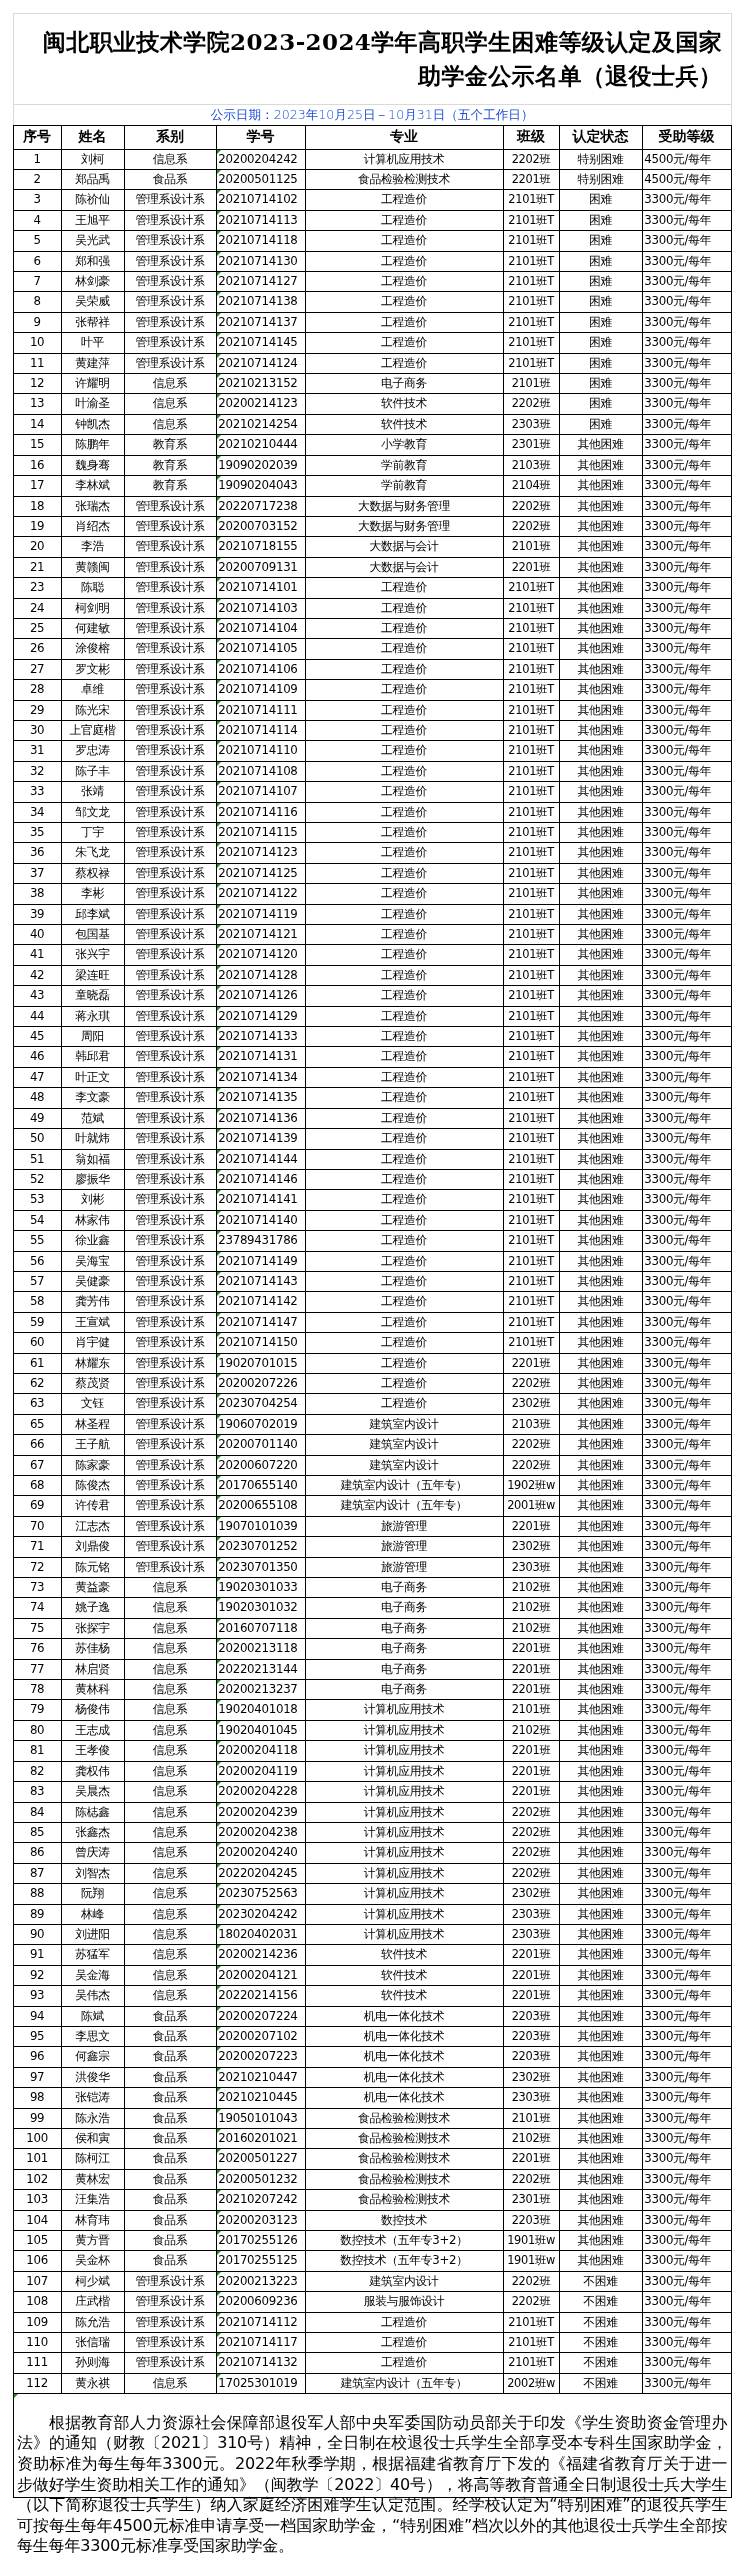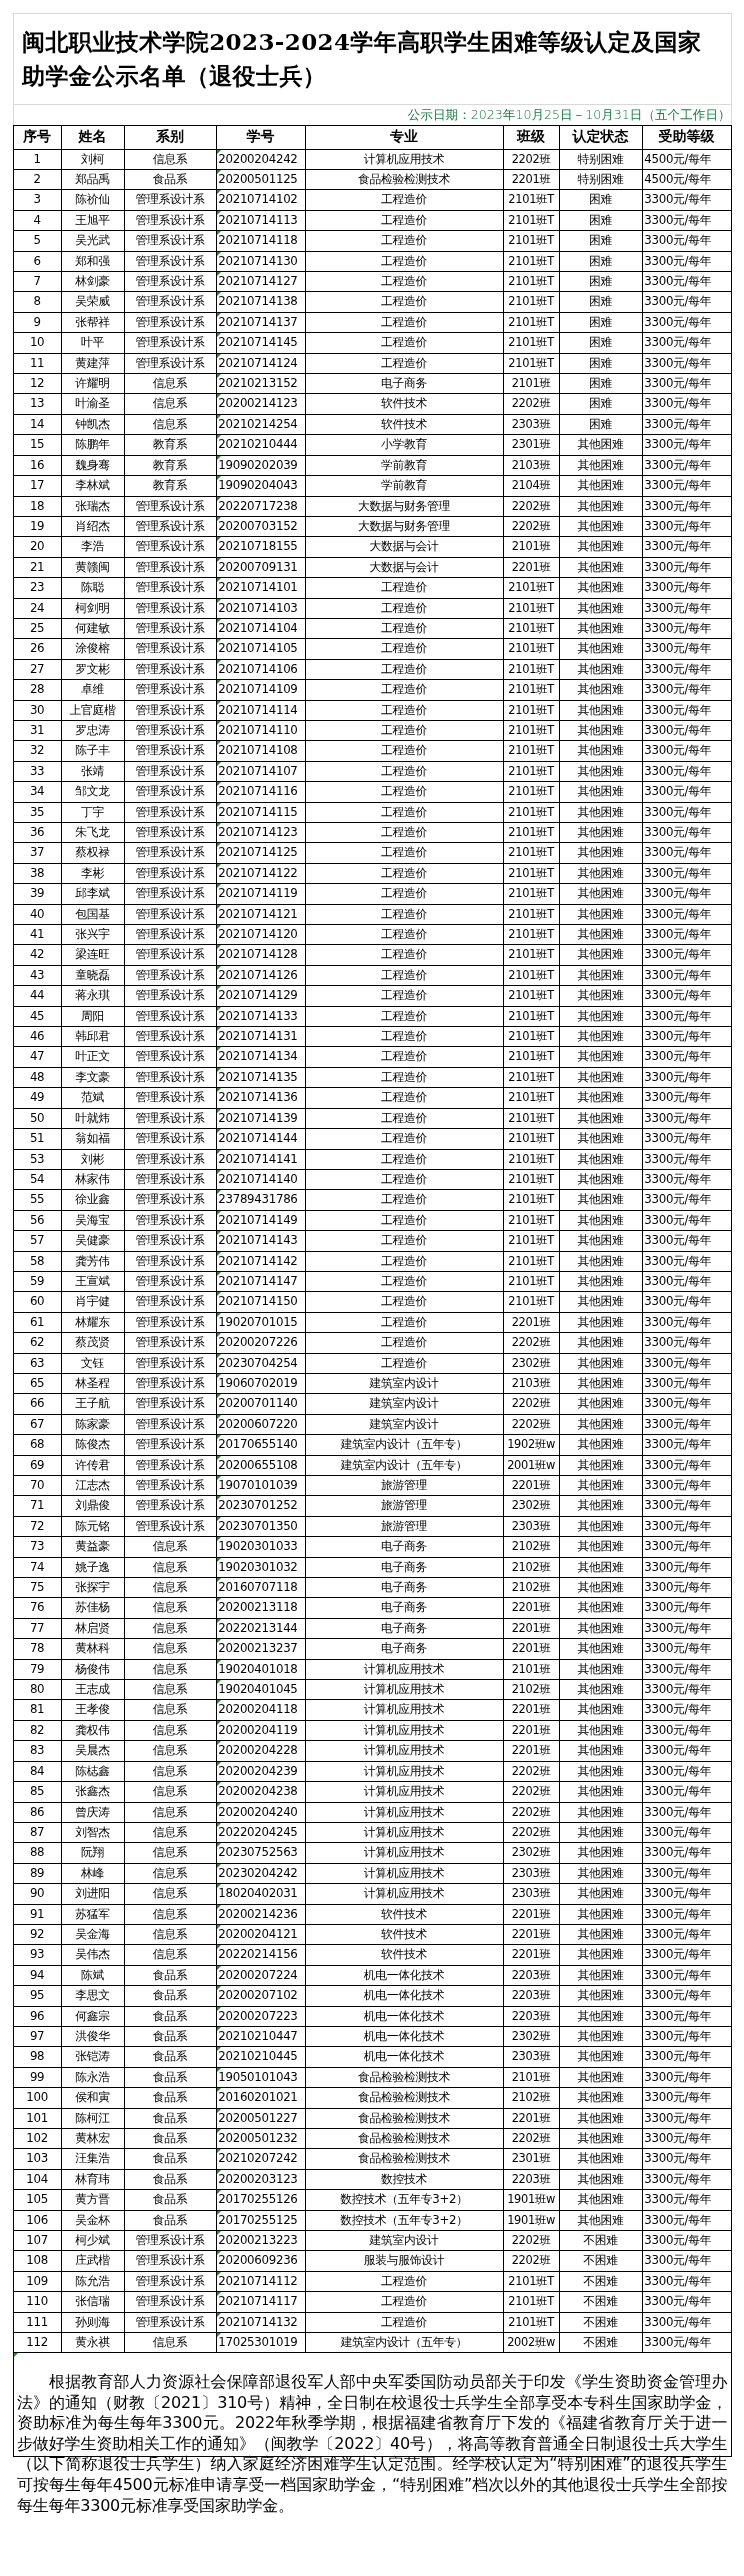--- a/index.html
+++ b/index.html
@@ -1,24 +1,24 @@
 <!DOCTYPE html>
 <html style="font-size:13.5px"><head>
 <meta charset="utf-8">
 <style>
   html, body { margin: 0; padding: 0; background: #ffffff; }
   body { width: 744px; height: 2576px; position: relative; overflow: hidden;
          font-family: "DejaVu Serif", "Liberation Serif", serif; color: #000; }
   .sheet { position: absolute; left: 12.6px; top: 12.6px; width: 719px; }
   .title-block { height: 91px; border-top: 0.8px solid #d9d9d9; border-left: 0.8px solid #d9d9d9; border-right: 0.8px solid #d9d9d9;
                  display: flex; align-items: center; justify-content: center; box-sizing: border-box; }
-  .title { font-size: 23px; font-weight: bold; text-align: left; line-height: 34px; letter-spacing: 0.4px;
+  .title { font-size: 23px; font-weight: bold; text-align: right; line-height: 34px; letter-spacing: 0.4px;
            font-family: "DejaVu Serif", serif; padding: 0 8.4px; }
   .date-row { height: 21px; border-top: 0.8px solid #d9d9d9; border-left: 0.8px solid #d9d9d9; border-right: 0.8px solid #d9d9d9;
-              box-sizing: border-box; text-align: right; font-size: 12.6px; line-height: 20px; color: #15803d;
+              box-sizing: border-box; text-align: center; font-size: 12.6px; line-height: 20px; color: #1d4ed8;
               font-family: "DejaVu Sans", sans-serif; font-weight: 300; }
   table { border-collapse: collapse; width: 719px; table-layout: fixed; }
   th, td { border: 1.3px solid #000; text-align: center; padding: 0; overflow: hidden; white-space: nowrap; }
   th { height: 23px; font-size: 14px; font-weight: bold; font-family: "DejaVu Serif", serif; }
   td { height: 19.4px; font-size: 11.8px; font-family: "DejaVu Sans", sans-serif; line-height: 19.4px; letter-spacing: -0.3px; }
   td.id { text-align: left; padding-left: 1.7px; position: relative; font-size: 11.8px; letter-spacing: -0.3px; }
   td.id::before { content: ""; position: absolute; left: 0; top: 0; width: 0; height: 0;
                   border-top: 4.2px solid #1a8f1a; border-right: 4.2px solid transparent; }
   td.level { text-align: left; padding-left: 1.7px; }
   td.cls { font-size: 11.4px; }
@@ -325,20 +325,30 @@
           <td>28</td>
           <td>卓维</td>
           <td>管理系设计系</td>
           <td class="id">20210714109</td>
           <td>工程造价</td>
           <td class="cls">2101班T</td>
           <td>其他困难</td>
           <td class="level">3300元/每年</td>
         </tr>
         <tr>
+          <td>29</td>
+          <td>陈光宋</td>
+          <td>管理系设计系</td>
+          <td class="id">20210714111</td>
+          <td>工程造价</td>
+          <td class="cls">2101班T</td>
+          <td>其他困难</td>
+          <td class="level">3300元/每年</td>
+        </tr>
+        <tr>
           <td>30</td>
           <td>上官庭楷</td>
           <td>管理系设计系</td>
           <td class="id">20210714114</td>
           <td>工程造价</td>
           <td class="cls">2101班T</td>
           <td>其他困难</td>
           <td class="level">3300元/每年</td>
         </tr>
         <tr>
@@ -539,20 +549,30 @@
           <td>工程造价</td>
           <td class="cls">2101班T</td>
           <td>其他困难</td>
           <td class="level">3300元/每年</td>
         </tr>
         <tr>
           <td>51</td>
           <td>翁如福</td>
           <td>管理系设计系</td>
           <td class="id">20210714144</td>
+          <td>工程造价</td>
+          <td class="cls">2101班T</td>
+          <td>其他困难</td>
+          <td class="level">3300元/每年</td>
+        </tr>
+        <tr>
+          <td>52</td>
+          <td>廖振华</td>
+          <td>管理系设计系</td>
+          <td class="id">20210714146</td>
           <td>工程造价</td>
           <td class="cls">2101班T</td>
           <td>其他困难</td>
           <td class="level">3300元/每年</td>
         </tr>
         <tr>
           <td>53</td>
           <td>刘彬</td>
           <td>管理系设计系</td>
           <td class="id">20210714141</td>

